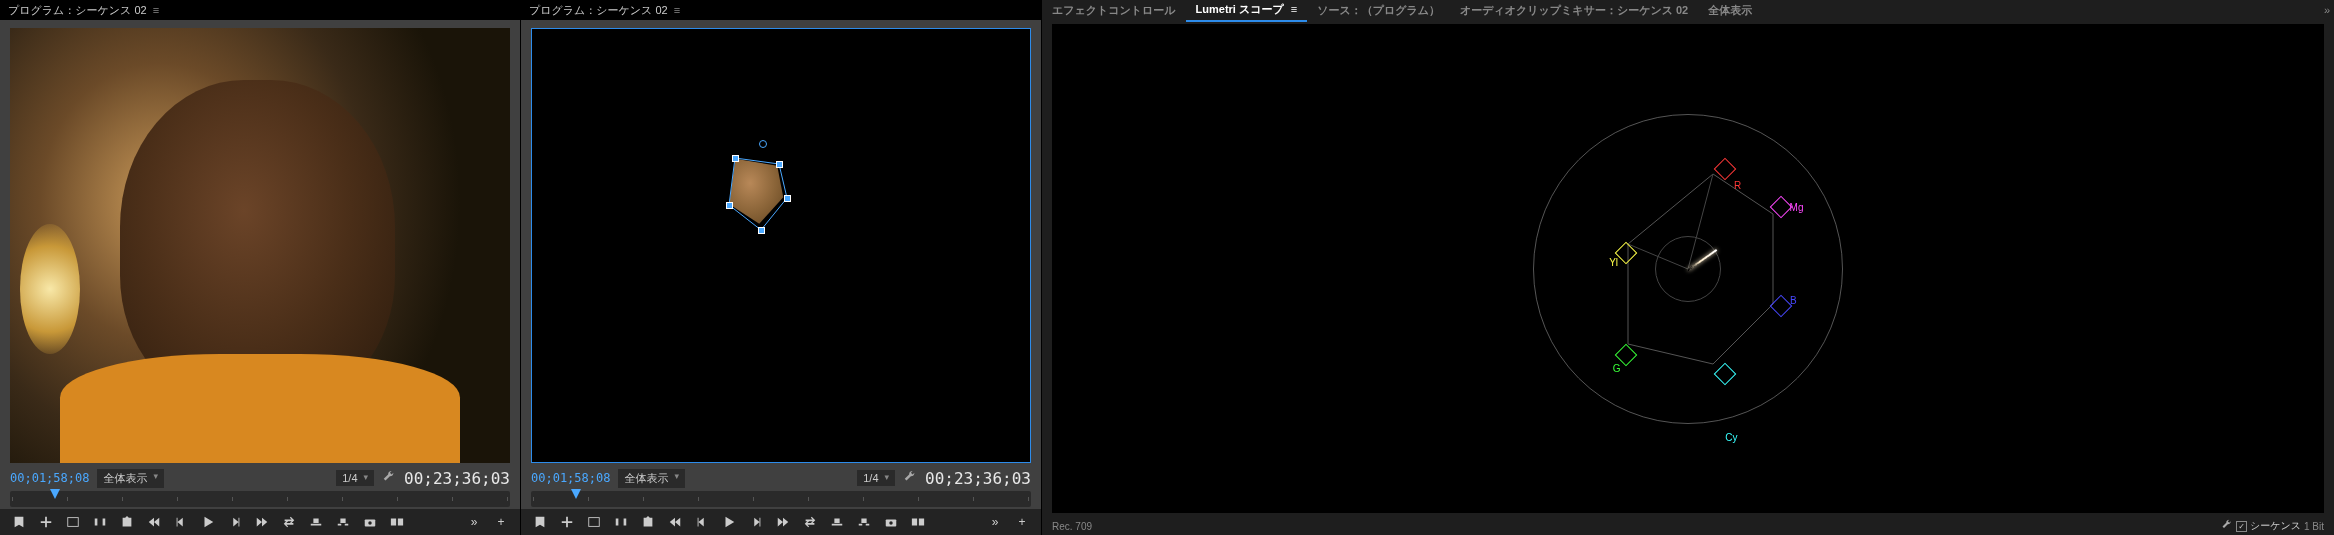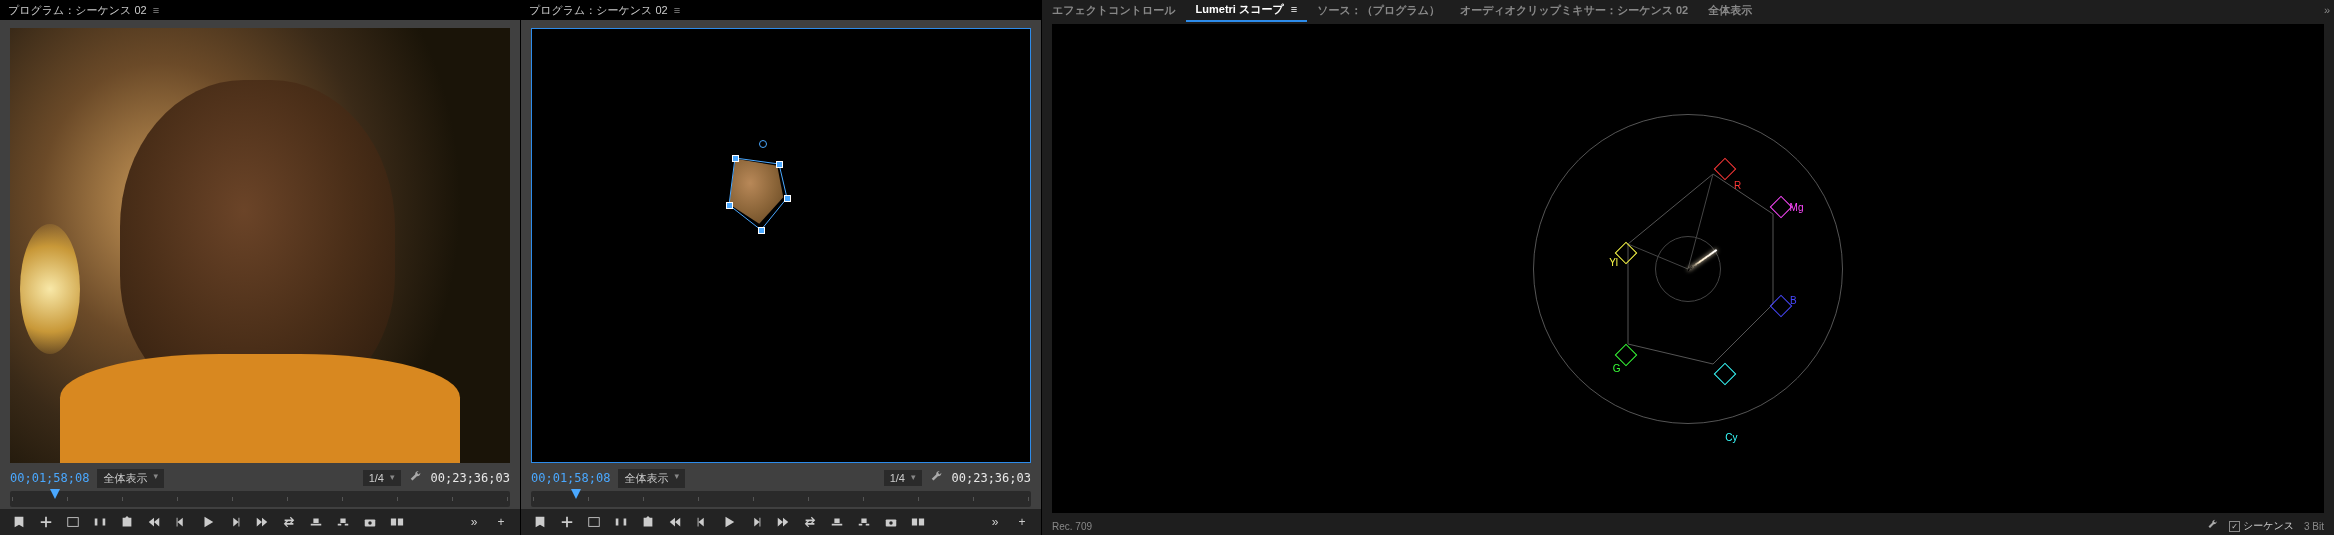--- a/index.html
+++ b/index.html
@@ -171,21 +171,21 @@
   gap: 8px;
 }
 .timecode {
   color: #4aa8ff;
   font-family: monospace;
   font-size: 12px;
 }
 .timecode-right {
   color: #e8e8e8;
   font-family: monospace;
-  font-size: 12px;
+  font-size: 16px;
   margin-left: auto;
   text-align: center;
 }
 .dropdown {
   background: #2a2a2a;
   color: #ccc;
   padding: 2px 6px;
   display: flex;
   gap: 6px;
   font-size: 11px;
@@ -290,21 +290,21 @@
   box-shadow: 0 0 4px #ffedcc;
 }
 
 .scope-footer {
   height: 18px;
   display: flex;
   align-items: center;
   padding: 0 10px;
   font-size: 10px;
   color: #888;
-  gap: 10px;
+  gap: 3px;
 }
 .scope-footer .spacer { flex: 1; }
 .checkbox {
   display: flex;
   align-items: center;
   gap: 3px;
   color: #ccc;
 }
 .checkbox .box {
   width: 11px;
@@ -639,15 +639,15 @@
     <div class="spacer"></div>
     <span class="wrench">
       <svg viewBox="0 0 16 16" width="12" height="12" fill="#aaa">
           <path d="M13 3l-2 2-2-2 2-2c-2 0-4 1-4 4l-5 5 2 2 5-5c3 0 4-2 4-4z"></path>
         </svg>
     </span>
     <div class="checkbox">
       <div class="box">✓</div>
       <span>シーケンス</span>
     </div>
-    <span>3 Bit</span>
+    <span>1 Bit</span>
   </div>
 </div>
 
 </body></html>

